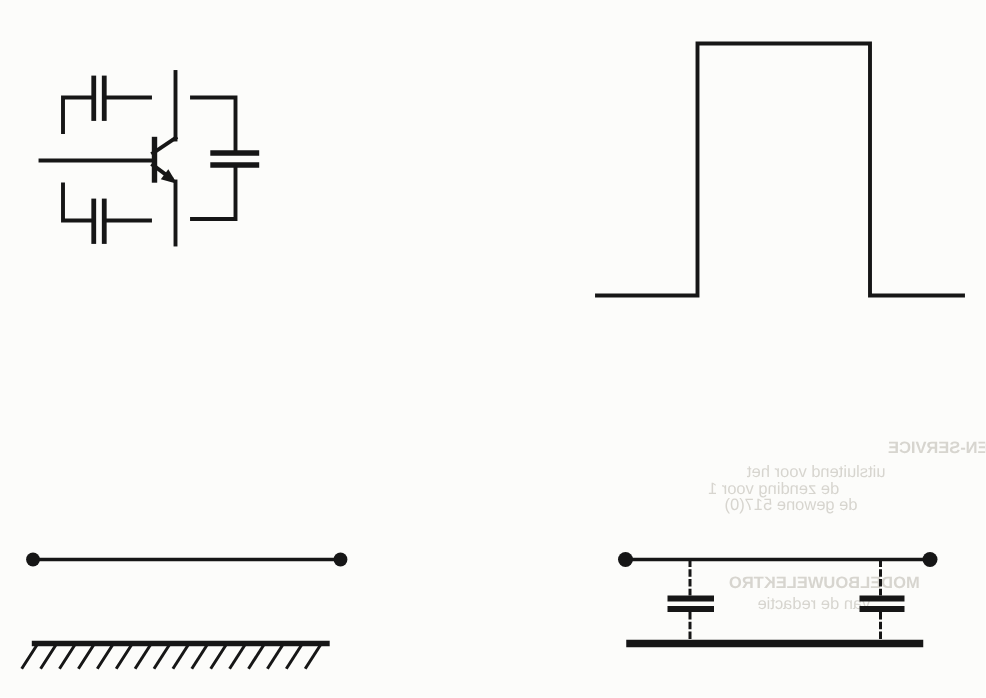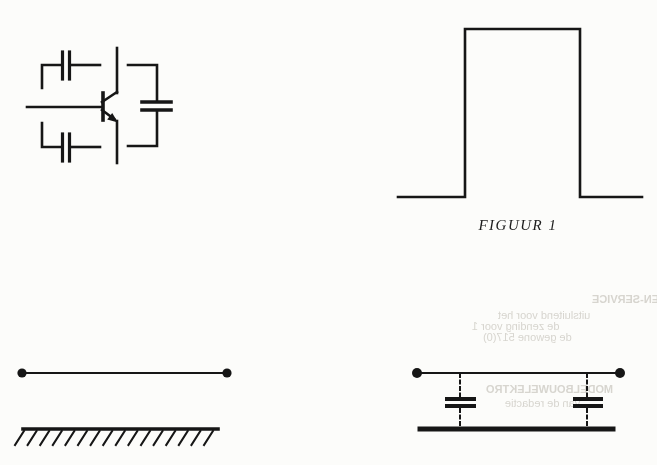--- a/index.html
+++ b/index.html
@@ -86,21 +86,20 @@
       <polyline points="157,112 157,146 128,146" stroke-width="2.6"></polyline>
     </g>
   </svg>
 
   <svg class="fig" id="fig-pulse" width="260" height="200" viewBox="0 0 260 200">
     <g stroke="#161616" fill="none" stroke-linecap="square">
       <polyline stroke-width="2.6" points="10,189 77,189 77,21 192,21 192,189 254,189"></polyline>
     </g>
   </svg>
 
-  <div class="caption">FIGUUR 1</div>
 
   <svg class="fig" id="fig-wire-ground" width="250" height="110" viewBox="0 0 250 110">
     <g stroke="#161616" fill="none" stroke-linecap="square">
       <line x1="22" y1="18" x2="227" y2="18" stroke-width="2.2"></line>
       <circle cx="22" cy="18" r="4.6" fill="#161616" stroke="none"></circle>
       <circle cx="227" cy="18" r="4.6" fill="#161616" stroke="none"></circle>
       <line x1="23" y1="74" x2="218" y2="74" stroke-width="3.6"></line>
       <g stroke-width="2">
         <line x1="24" y1="76" x2="15" y2="90"></line>
           <line x1="36.6" y1="76" x2="27.6" y2="90"></line>

